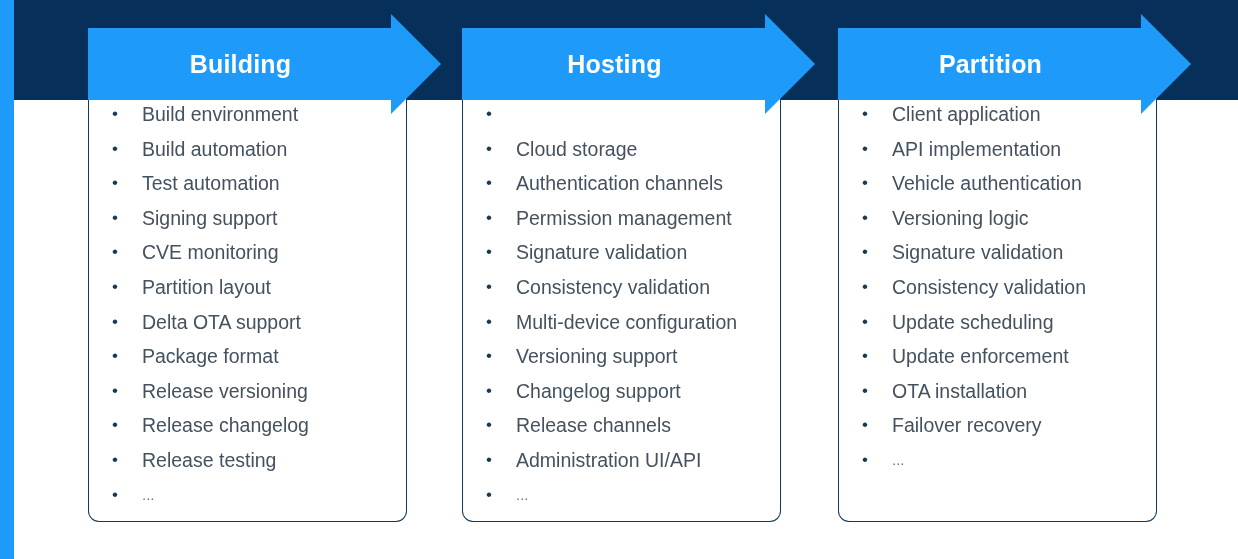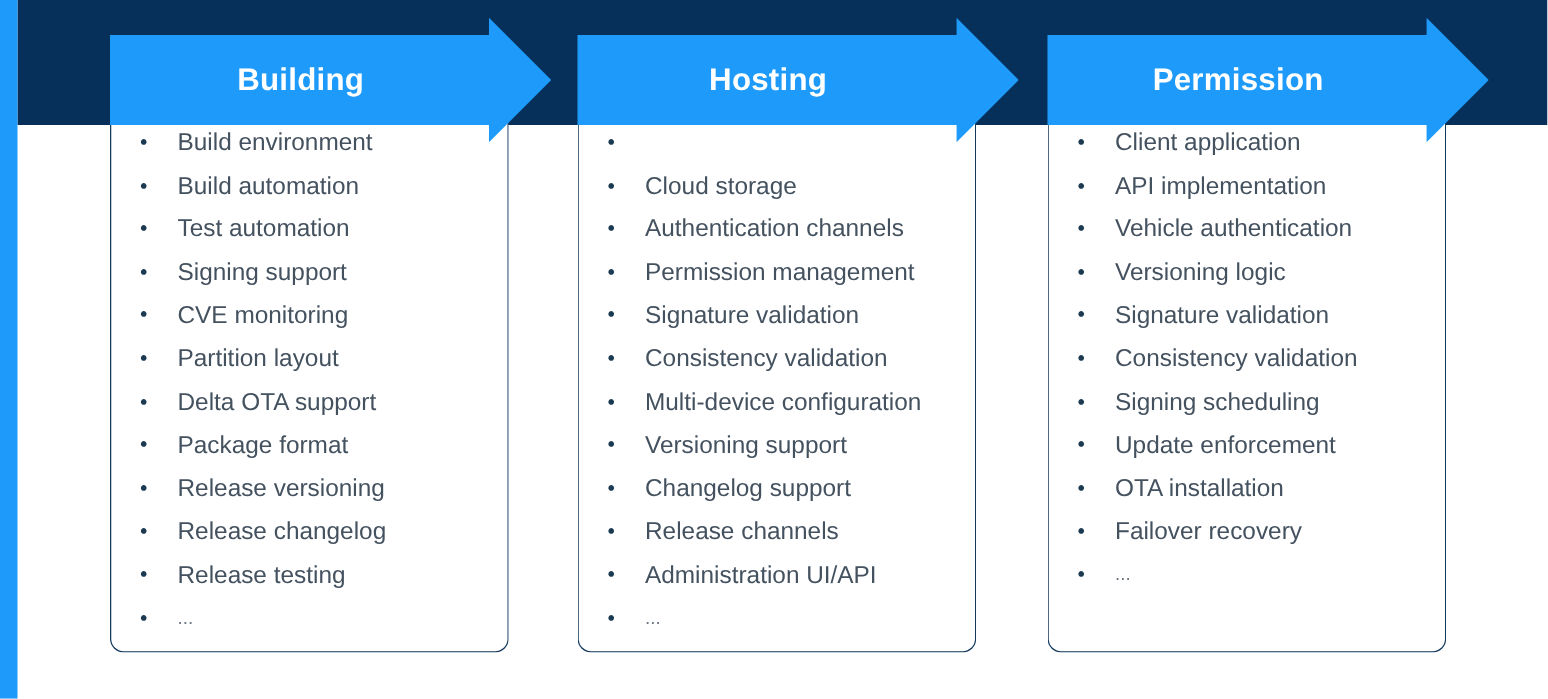--- a/index.html
+++ b/index.html
@@ -255,21 +255,21 @@
           <span class="bullet-dot">•</span>
           <span class="bullet-text ellipsis">...</span>
         </div>
     </div>
   </div>
 
   <div class="column col-2">
     <div class="card-body"></div>
     <div class="arrow-rect"></div>
     <div class="arrow-head"></div>
-    <div class="arrow-title">Permission</div>
+    <div class="arrow-title">Partition</div>
     <div class="bullet-list">
       <div class="bullet-item">
           <span class="bullet-dot">•</span>
           <span class="bullet-text">Client application</span>
         </div>
       <div class="bullet-item">
           <span class="bullet-dot">•</span>
           <span class="bullet-text">API implementation</span>
         </div>
       <div class="bullet-item">
@@ -283,21 +283,21 @@
       <div class="bullet-item">
           <span class="bullet-dot">•</span>
           <span class="bullet-text">Signature validation</span>
         </div>
       <div class="bullet-item">
           <span class="bullet-dot">•</span>
           <span class="bullet-text">Consistency validation</span>
         </div>
       <div class="bullet-item">
           <span class="bullet-dot">•</span>
-          <span class="bullet-text">Signing scheduling</span>
+          <span class="bullet-text">Update scheduling</span>
         </div>
       <div class="bullet-item">
           <span class="bullet-dot">•</span>
           <span class="bullet-text">Update enforcement</span>
         </div>
       <div class="bullet-item">
           <span class="bullet-dot">•</span>
           <span class="bullet-text">OTA installation</span>
         </div>
       <div class="bullet-item">

